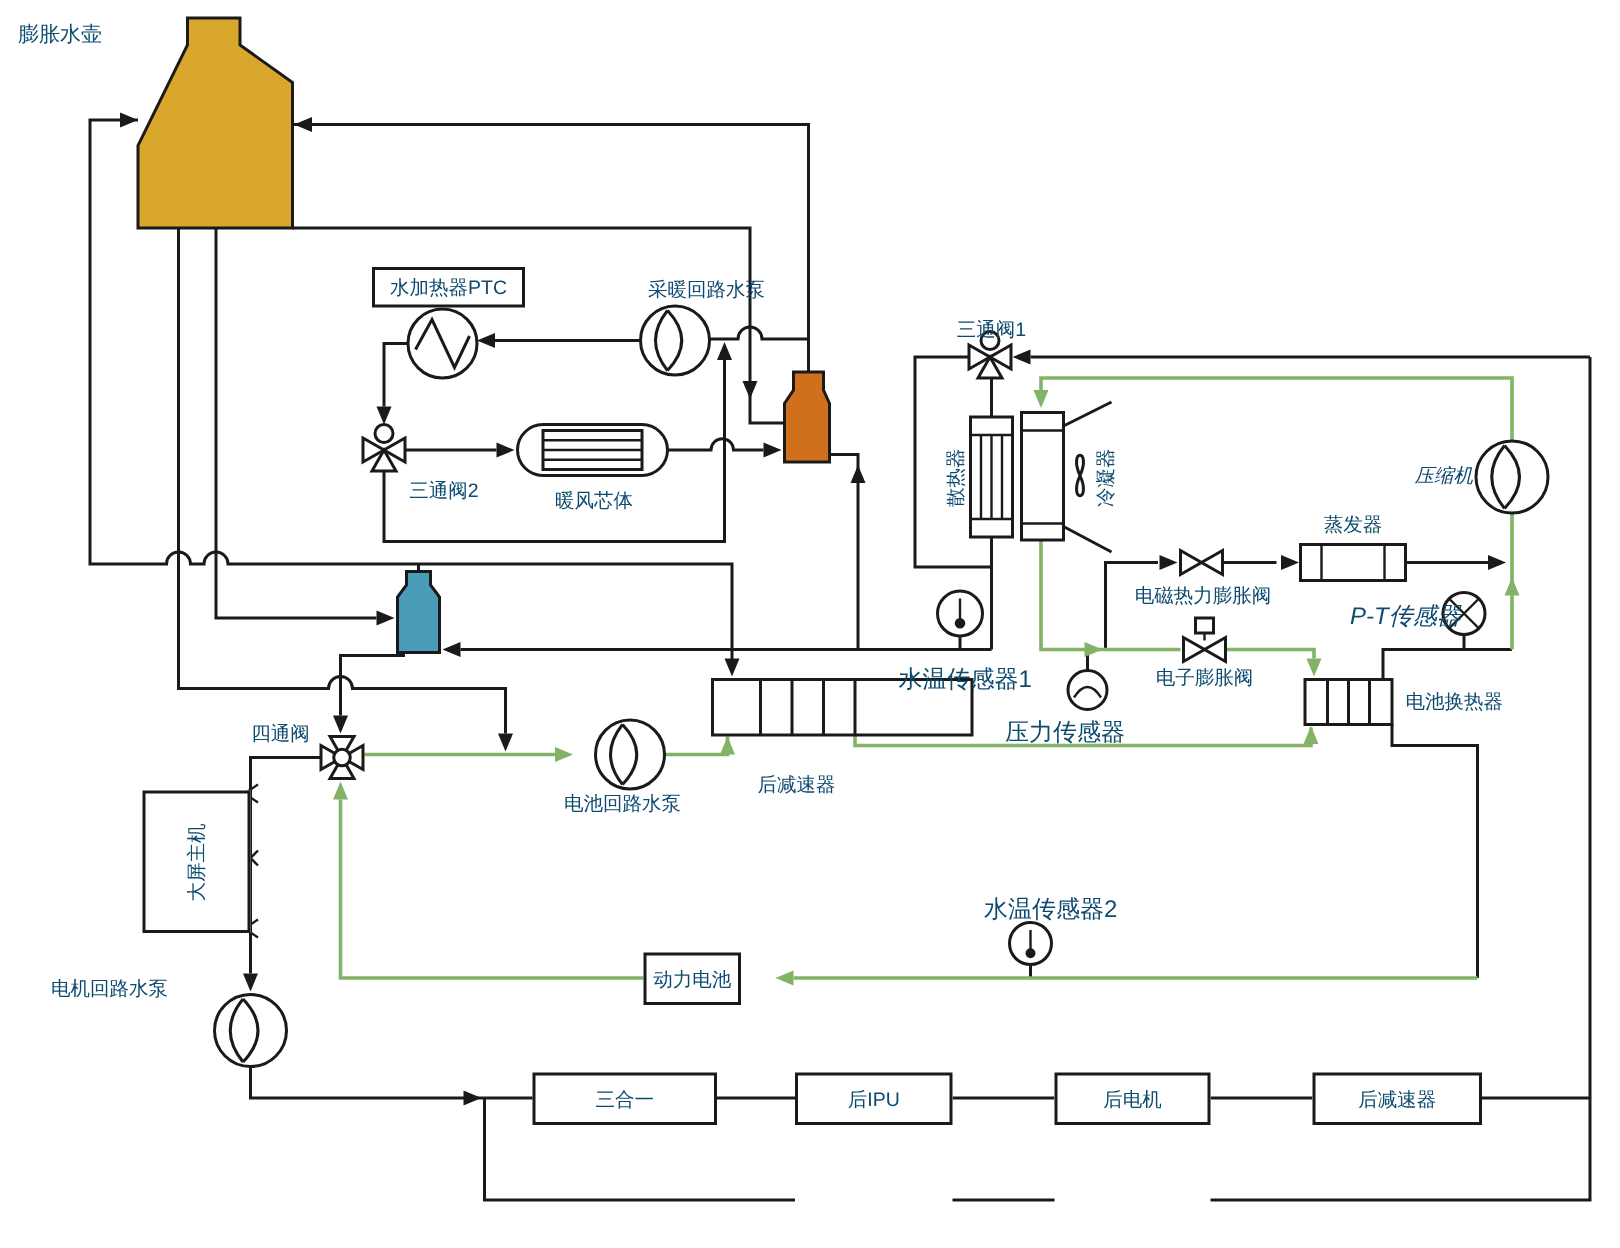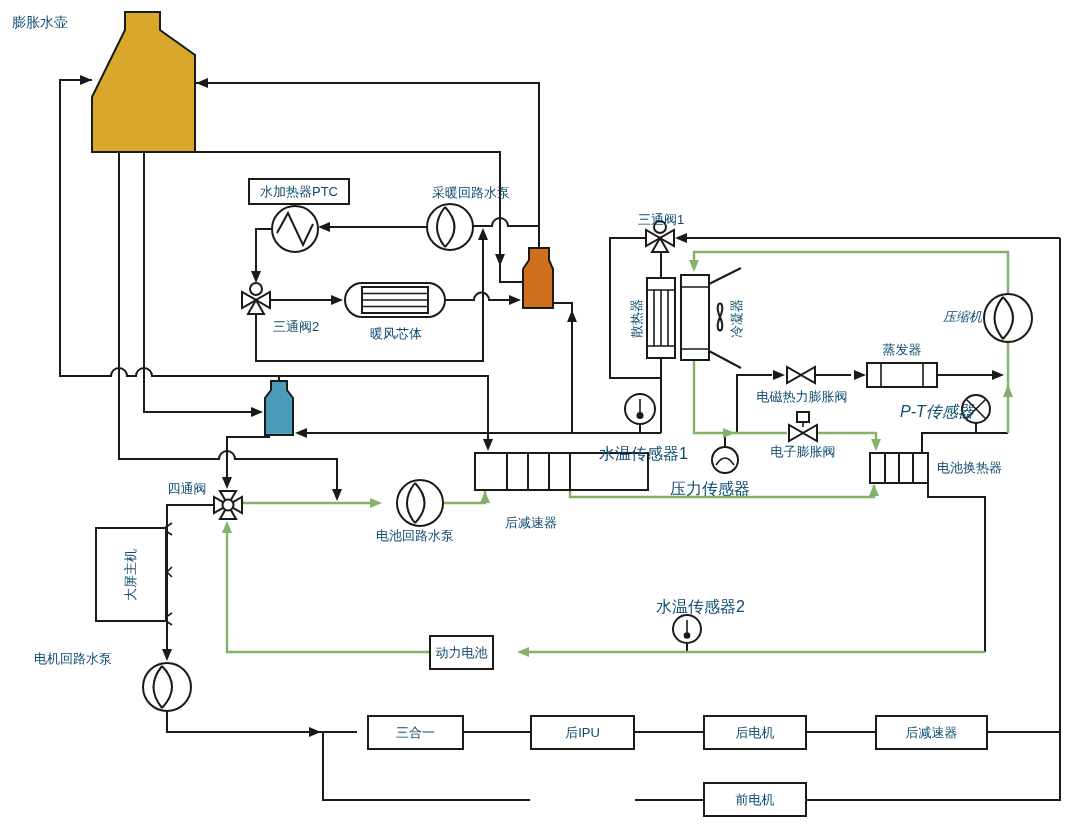--- a/index.html
+++ b/index.html
@@ -286,19 +286,18 @@
   <div class="boxc" style="left:95px;top:527px;width:72px;height:95px;">
     <span class="rot">大屏主机</span>
   </div>
 
   <div class="lbl" style="left:34px;top:652px;width:104px;">电机回路水泵</div>
 
   <div class="boxc" style="left:429px;top:635px;width:65px;height:35px;">动力电池</div>
 
   <div class="lbl small ctr" style="left:616px;top:598px;width:74px;margin-left:40px;">水温传感器2</div>
 
-  <div class="boxc" style="left:367px;top:715px;width:97px;height:35px;">三合一</div>
+  <div class="boxc" style="left:355px;top:715px;width:123px;height:35px;">三合一</div>
   <div class="boxc" style="left:530px;top:715px;width:105px;height:35px;">后IPU</div>
   <div class="boxc" style="left:703px;top:715px;width:104px;height:35px;">后电机</div>
   <div class="boxc" style="left:875px;top:715px;width:113px;height:35px;">后减速器</div>
-  <div class="boxc" style="left:703px;top:782px;width:104px;height:35px;">前电机</div>
 
 </div>
 
 </body></html>

